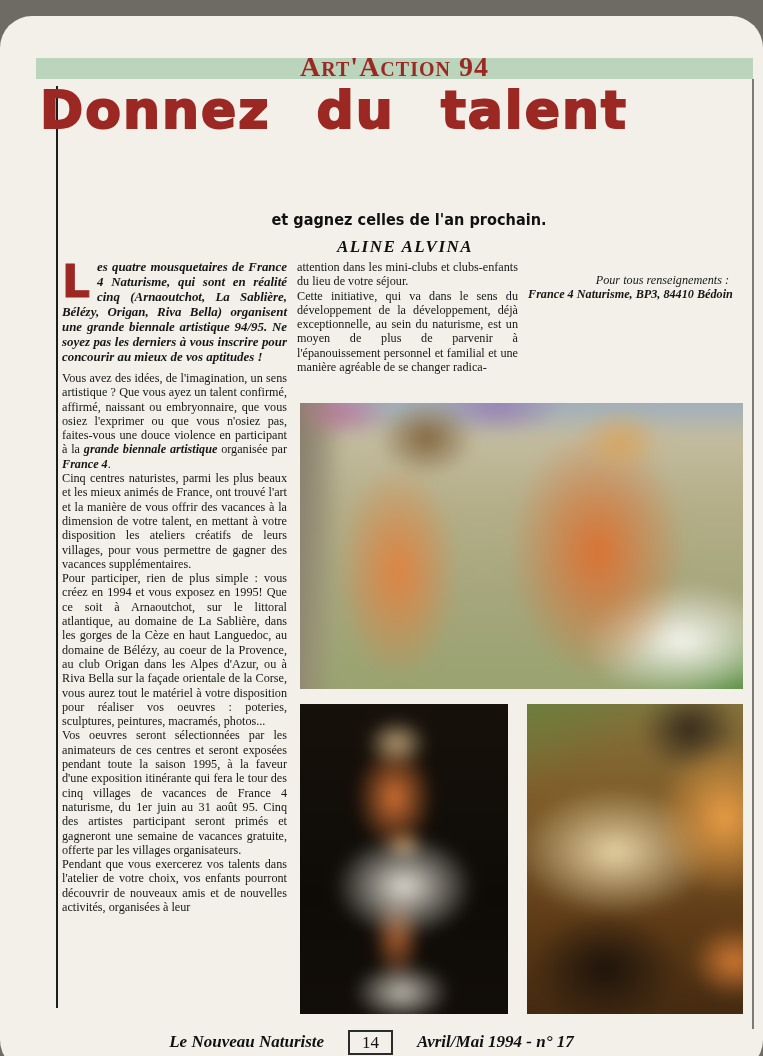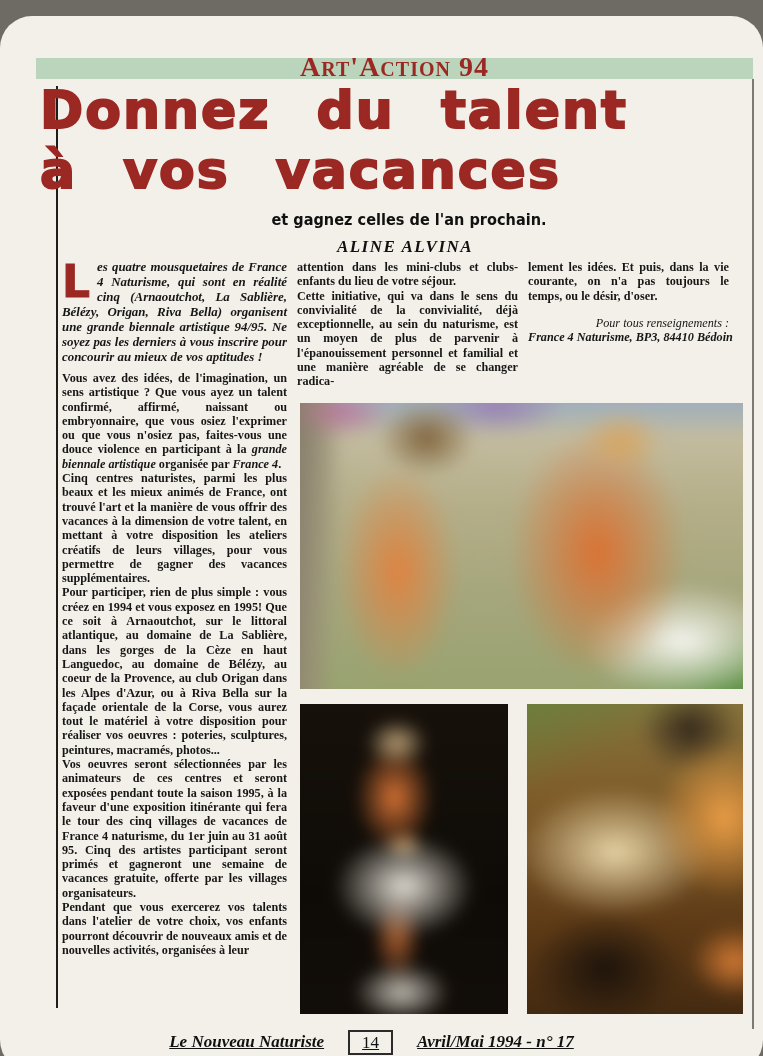--- a/index.html
+++ b/index.html
@@ -49,21 +49,21 @@
   }
   .col1{left:62px; width:225px;}
   .col2{left:297px; width:221px;}
   .col3{left:528px; width:201px;}
   .para{margin:0; padding:0;}
   .para.intro{
     font-weight:bold; font-size:12.9px; line-height:15px; margin-bottom:6px;
   }
   .para.contact-label{margin-top:13px; text-align:right;}
   .para.contact-line{text-align:left; white-space:nowrap;}
-  .seg-n{font-weight:bold; font-style:normal;}
+  .seg-n{font-weight:normal; font-style:normal;}
   .seg-b{font-weight:bold;font-style:italic;}
   .seg-i{font-style:italic;}
   .seg-bi{font-weight:bold; font-style:italic;}
   .dropcap{
     float:left; font-family:"DejaVu Sans", sans-serif; font-weight:bold;
     font-size:44px; line-height:36px; color:var(--accent,#9b2823);
     margin:4px 7px 2px 0; -webkit-text-stroke:1px var(--accent,#9b2823);
   }
   
   .photo{position:absolute; overflow:hidden; background:#23201a; margin:0; padding:0;}
@@ -101,61 +101,59 @@
       radial-gradient(ellipse 70px 60px at 72% 12%, rgba(45,35,25,.92), rgba(45,35,25,0) 72%),
       radial-gradient(ellipse 130px 85px at 42% 48%, rgba(234,216,170,.96), rgba(234,216,170,0) 76%),
       radial-gradient(ellipse 100px 75px at 38% 82%, rgba(25,17,10,.95), rgba(25,17,10,0) 76%),
       radial-gradient(ellipse 60px 50px at 90% 80%, rgba(226,130,55,.9), rgba(226,130,55,0) 74%),
       linear-gradient(180deg, #87763f 0%, #7d5a28 35%, #5d3a16 70%, #3f2710 100%);
   }
   
   .footer{
     position:absolute; left:0; right:20px; top:1013px; height:26px;
     display:flex; justify-content:center; align-items:center; gap:24px;
-    font-weight:bold; font-style:italic; font-size:17px; color:#111;text-decoration:underline;
+    font-weight:bold; font-style:italic; font-size:17px; color:#111;
   }
   .page-num{
     font-style:normal; font-weight:normal; font-size:17px;
     border:2px solid #2b2b2b; padding:0 12px; line-height:21px; background:transparent;
   }
 </style>
 </head>
 <body>
 
 <div class="page" style="--paper: #f3f0e9; --accent: #9b2823; --banner: #bad5bb;">
 
   <div class="banner">
     <div class="banner-text">Art'Action 94</div>
   </div>
 
   <div class="rule rule-left"></div>
   <div class="rule rule-right"></div>
 
   <h1 class="headline">
     <div class="hl-line">Donnez du talent</div>
-    <div class="hl-line">à vos vacances</div>
   </h1>
 
   <div class="subtitle">et gagnez celles de l'an prochain.</div>
   <div class="byline">ALINE ALVINA</div>
 
   <div class="col col1">
       <p class="para intro"><span class="dropcap">L</span><span class="seg-b">es quatre mousquetaires de </span><span class="seg-bi">France 4 Naturisme</span><span class="seg-b">, qui sont en réalité cinq (Arnaoutchot, La Sablière, Bélézy, Origan, Riva Bella) organisent une grande biennale artistique 94/95. Ne soyez pas les derniers à vous inscrire pour concourir au mieux de vos aptitudes !</span></p>
       <p class="para"><span class="seg-n">Vous avez des idées, de l'imagination, un sens artistique ? Que vous ayez un talent confirmé, affirmé, naissant ou embryonnaire, que vous osiez l'exprimer ou que vous n'osiez pas, faites-vous une douce violence en participant à la </span><span class="seg-b">grande biennale artistique</span><span class="seg-n"> organisée par </span><span class="seg-b">France 4</span><span class="seg-n">.</span></p>
       <p class="para"><span class="seg-n">Cinq centres naturistes, parmi les plus beaux et les mieux animés de France, ont trouvé l'art et la manière de vous offrir des vacances à la dimension de votre talent, en mettant à votre disposition les ateliers créatifs de leurs villages, pour vous permettre de gagner des vacances supplémentaires.</span></p>
       <p class="para"><span class="seg-n">Pour participer, rien de plus simple : vous créez en 1994 et vous exposez en 1995! Que ce soit à Arnaoutchot, sur le littoral atlantique, au domaine de La Sablière, dans les gorges de la Cèze en haut Languedoc, au domaine de Bélézy, au coeur de la Provence, au club Origan dans les Alpes d'Azur, ou à Riva Bella sur la façade orientale de la Corse, vous aurez tout le matériel à votre disposition pour réaliser vos oeuvres : poteries, sculptures, peintures, macramés, photos...</span></p>
       <p class="para"><span class="seg-n">Vos oeuvres seront sélectionnées par les animateurs de ces centres et seront exposées pendant toute la saison 1995, à la faveur d'une exposition itinérante qui fera le tour des cinq villages de vacances de France 4 naturisme, du 1er juin au 31 août 95. Cinq des artistes participant seront primés et gagneront une semaine de vacances gratuite, offerte par les villages organisateurs.</span></p>
       <p class="para"><span class="seg-n">Pendant que vous exercerez vos talents dans l'atelier de votre choix, vos enfants pourront découvrir de nouveaux amis et de nouvelles activités, organisées à leur</span></p>
     </div>
   <div class="col col2">
       <p class="para"><span class="seg-n">attention dans les mini-clubs et clubs-enfants du lieu de votre séjour.</span></p>
-      <p class="para"><span class="seg-n">Cette initiative, qui va dans le sens du convivialité de la convivialité, déjà exceptionnelle, au sein du naturisme, est un moyen de plus de parvenir à l'épanouissement personnel et familial et une manière agréable de se changer radica-</span></p>
+      <p class="para"><span class="seg-n">Cette initiative, qui va dans le sens du développement de la développement, déjà exceptionnelle, au sein du naturisme, est un moyen de plus de parvenir à l'épanouissement personnel et familial et une manière agréable de se changer radica-</span></p>
     </div>
   <div class="col col3">
-      <p class="para"><span class="seg-n">lement les idées. Et puis, dans la vie courante, on n'a pas toujours le temps, ou le désir, d'oser.</span></p>
       <p class="para contact-label"><span class="seg-i">Pour tous renseignements :</span></p>
       <p class="para contact-line"><span class="seg-b">France 4 Naturisme, BP3, 84410 Bédoin</span></p>
     </div>
 
   <figure class="photo photo-top" role="img" aria-label="Atelier de sculpture sur pierre en plein air">
     <div class="photo-art art-top"></div>
   </figure>
 
   <figure class="photo photo-bl" role="img" aria-label="Atelier de poterie au tour">
     <div class="photo-art art-bl"></div>

